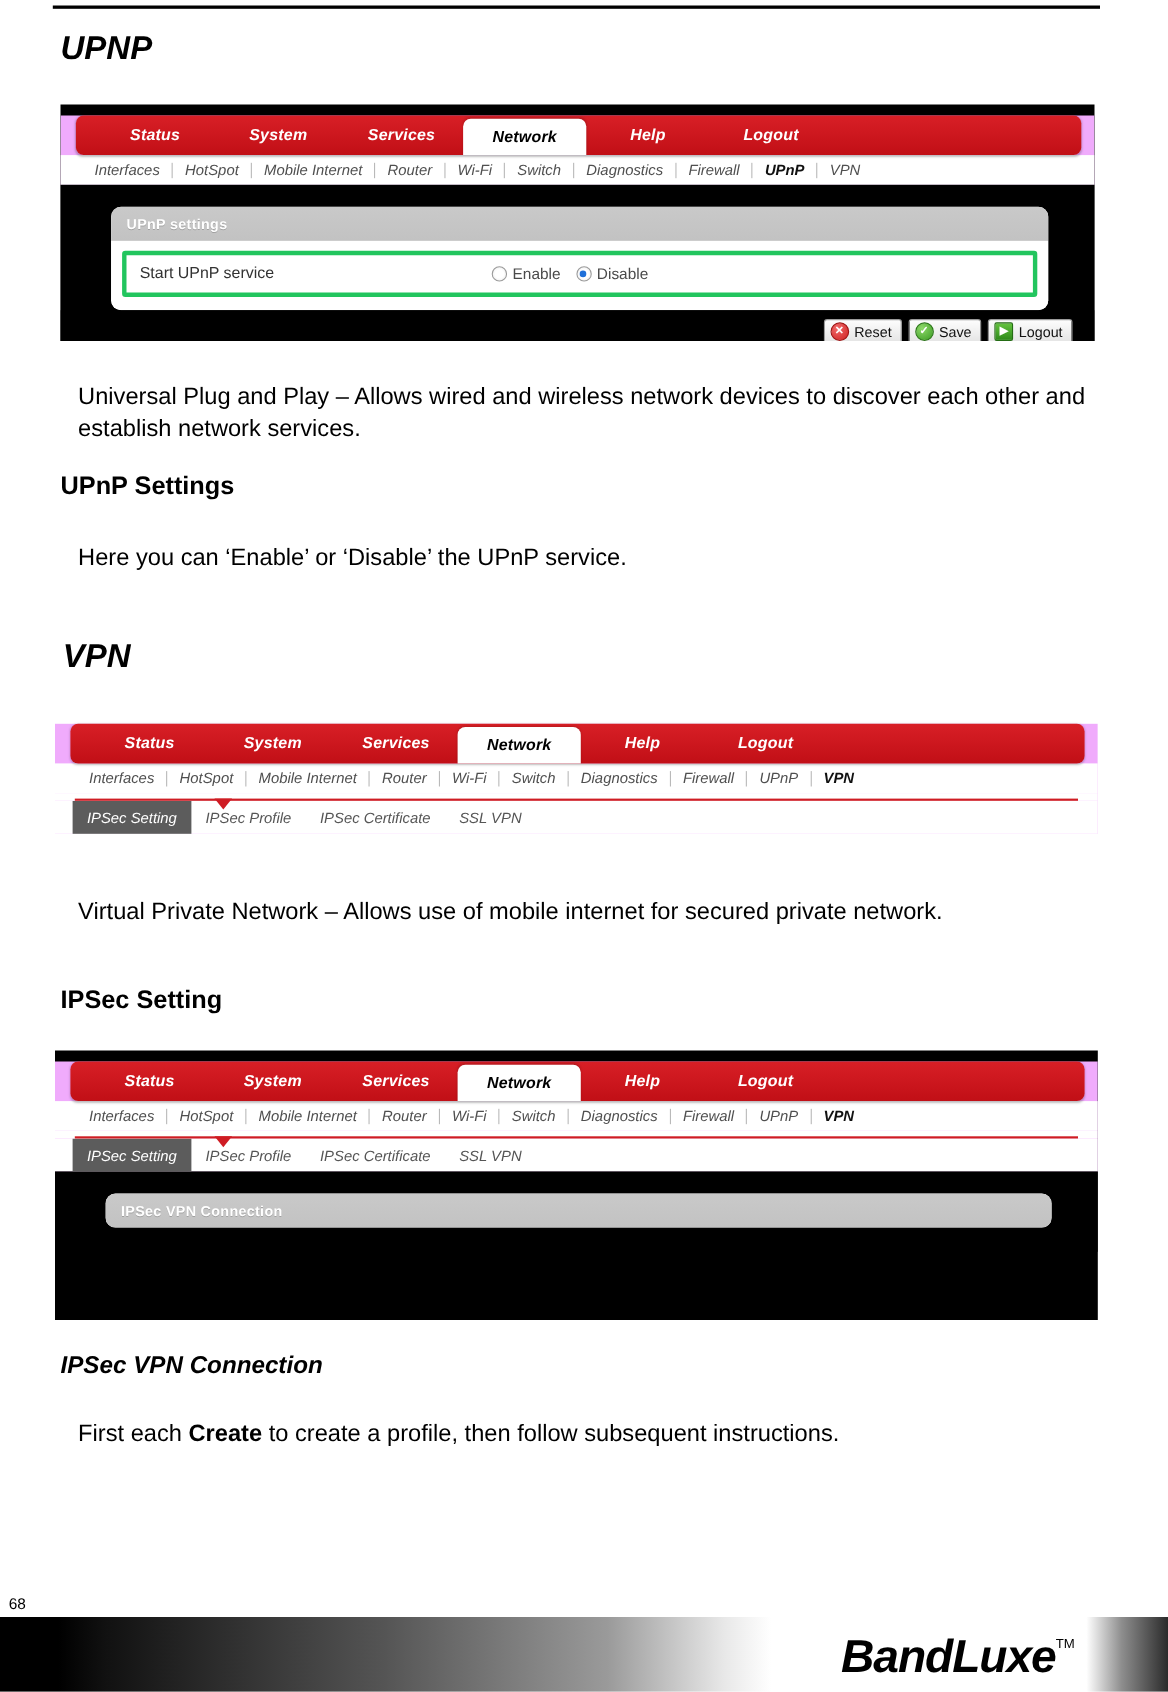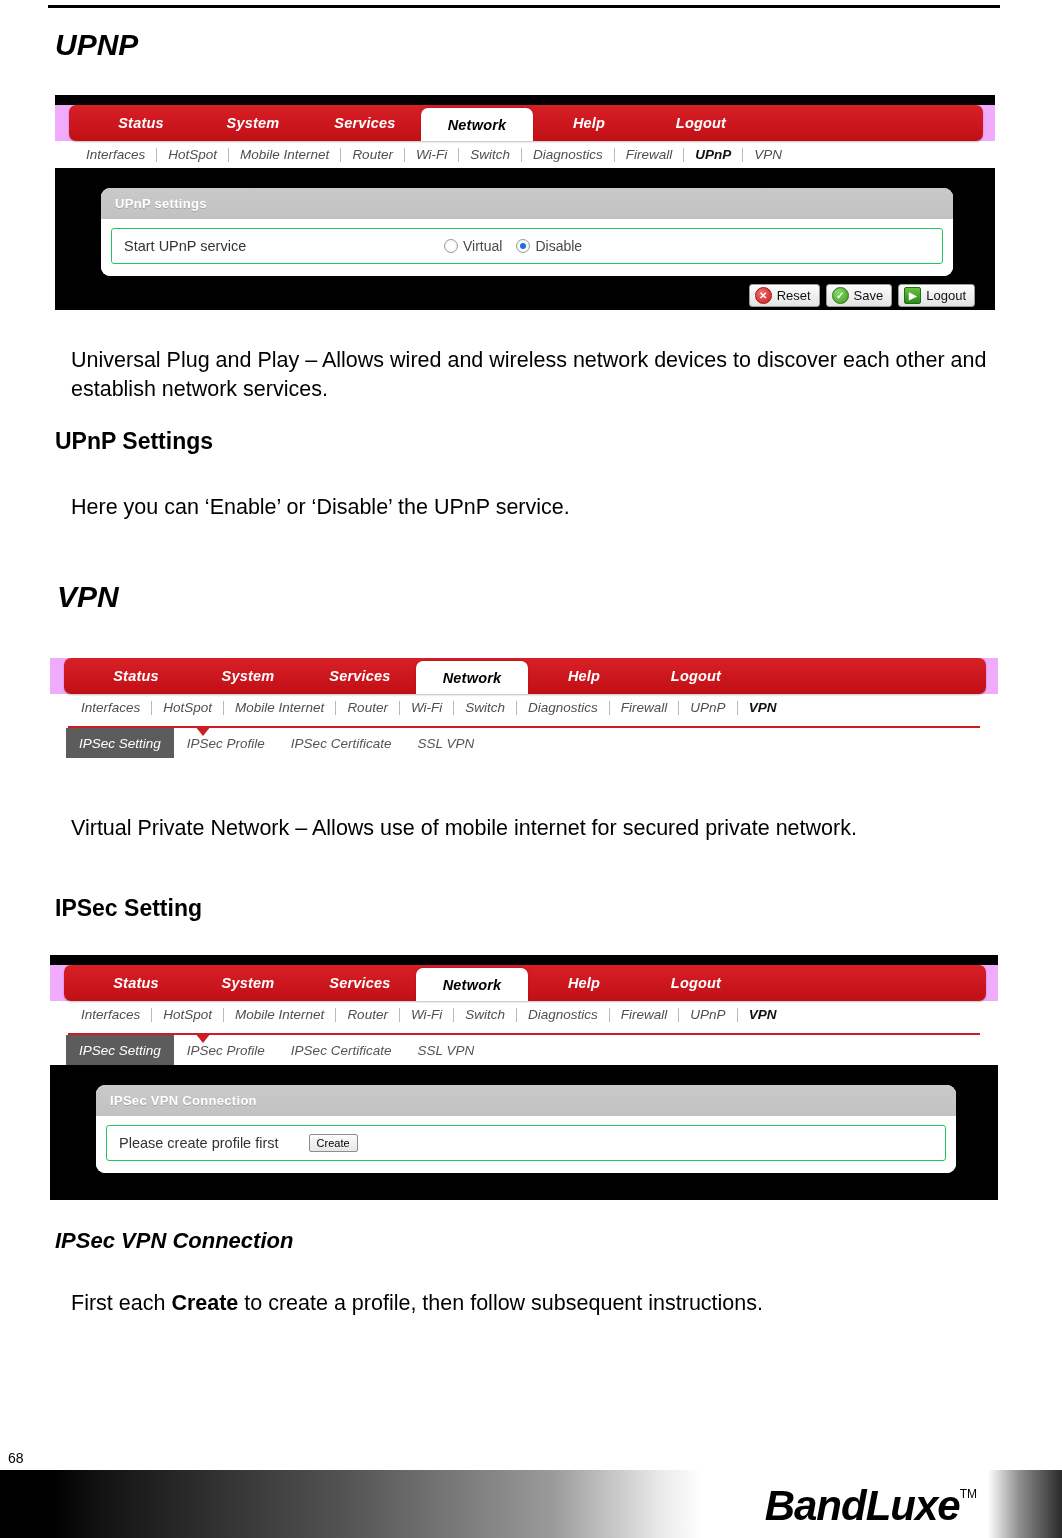--- a/index.html
+++ b/index.html
@@ -193,21 +193,21 @@
     font-weight: bold;
     padding: 8px 0 8px 14px;
     letter-spacing: .3px;
     text-shadow: 0 1px 0 rgba(0,0,0,.18);
   }
   .panel-body {
     background: #ffffff;
     padding: 9px 10px 12px 10px;
   }
   .row {
-    border: 1px solid #22c55e;
+    border: 4px solid #22c55e;
     border-radius: 3px;
     height: 34px;
     display: flex;
     align-items: center;
     padding-left: 12px;
     background: #fff;
   }
   .row-label {
     font-size: 14.5px;
     color: #333;
@@ -380,21 +380,21 @@
 
   <div class="panel-area">
     <div class="panel">
       <div class="panel-head">UPnP settings</div>
       <div class="panel-body">
         <div class="row">
           <div class="row-label">Start UPnP service</div>
           <div class="radios">
             <label class="radio">
               <span class="dot"></span>
-              <span>Virtual</span>
+              <span>Enable</span>
             </label>
             <label class="radio">
               <span class="dot on"></span>
               <span>Disable</span>
             </label>
           </div>
         </div>
       </div>
     </div>
 
@@ -529,26 +529,20 @@
       <div class="stab active">IPSec Setting</div>
       <div class="stab">IPSec Profile</div>
       <div class="stab">IPSec Certificate</div>
       <div class="stab">SSL VPN</div>
     </div>
   </div>
 
   <div class="panel-area" style="padding-bottom:22px;">
     <div class="panel">
       <div class="panel-head">IPSec VPN Connection</div>
-      <div class="panel-body">
-        <div class="row">
-          <div class="row-label" style="width:auto;">Please create profile first</div>
-          <button class="btn-create">Create</button>
-        </div>
-      </div>
     </div>
   </div>
 </div>
 
 <div class="doc" style="left:55px; top:1228px; width:950px;">
   <div class="h3-title">IPSec VPN Connection</div>
 </div>
 <div class="doc" style="left:55px; top:1273px; width:950px;">
   <p class="body-text"><span>First each </span><b>Create</b><span> to create a profile, then follow subsequent instructions.</span></p>
 </div>

